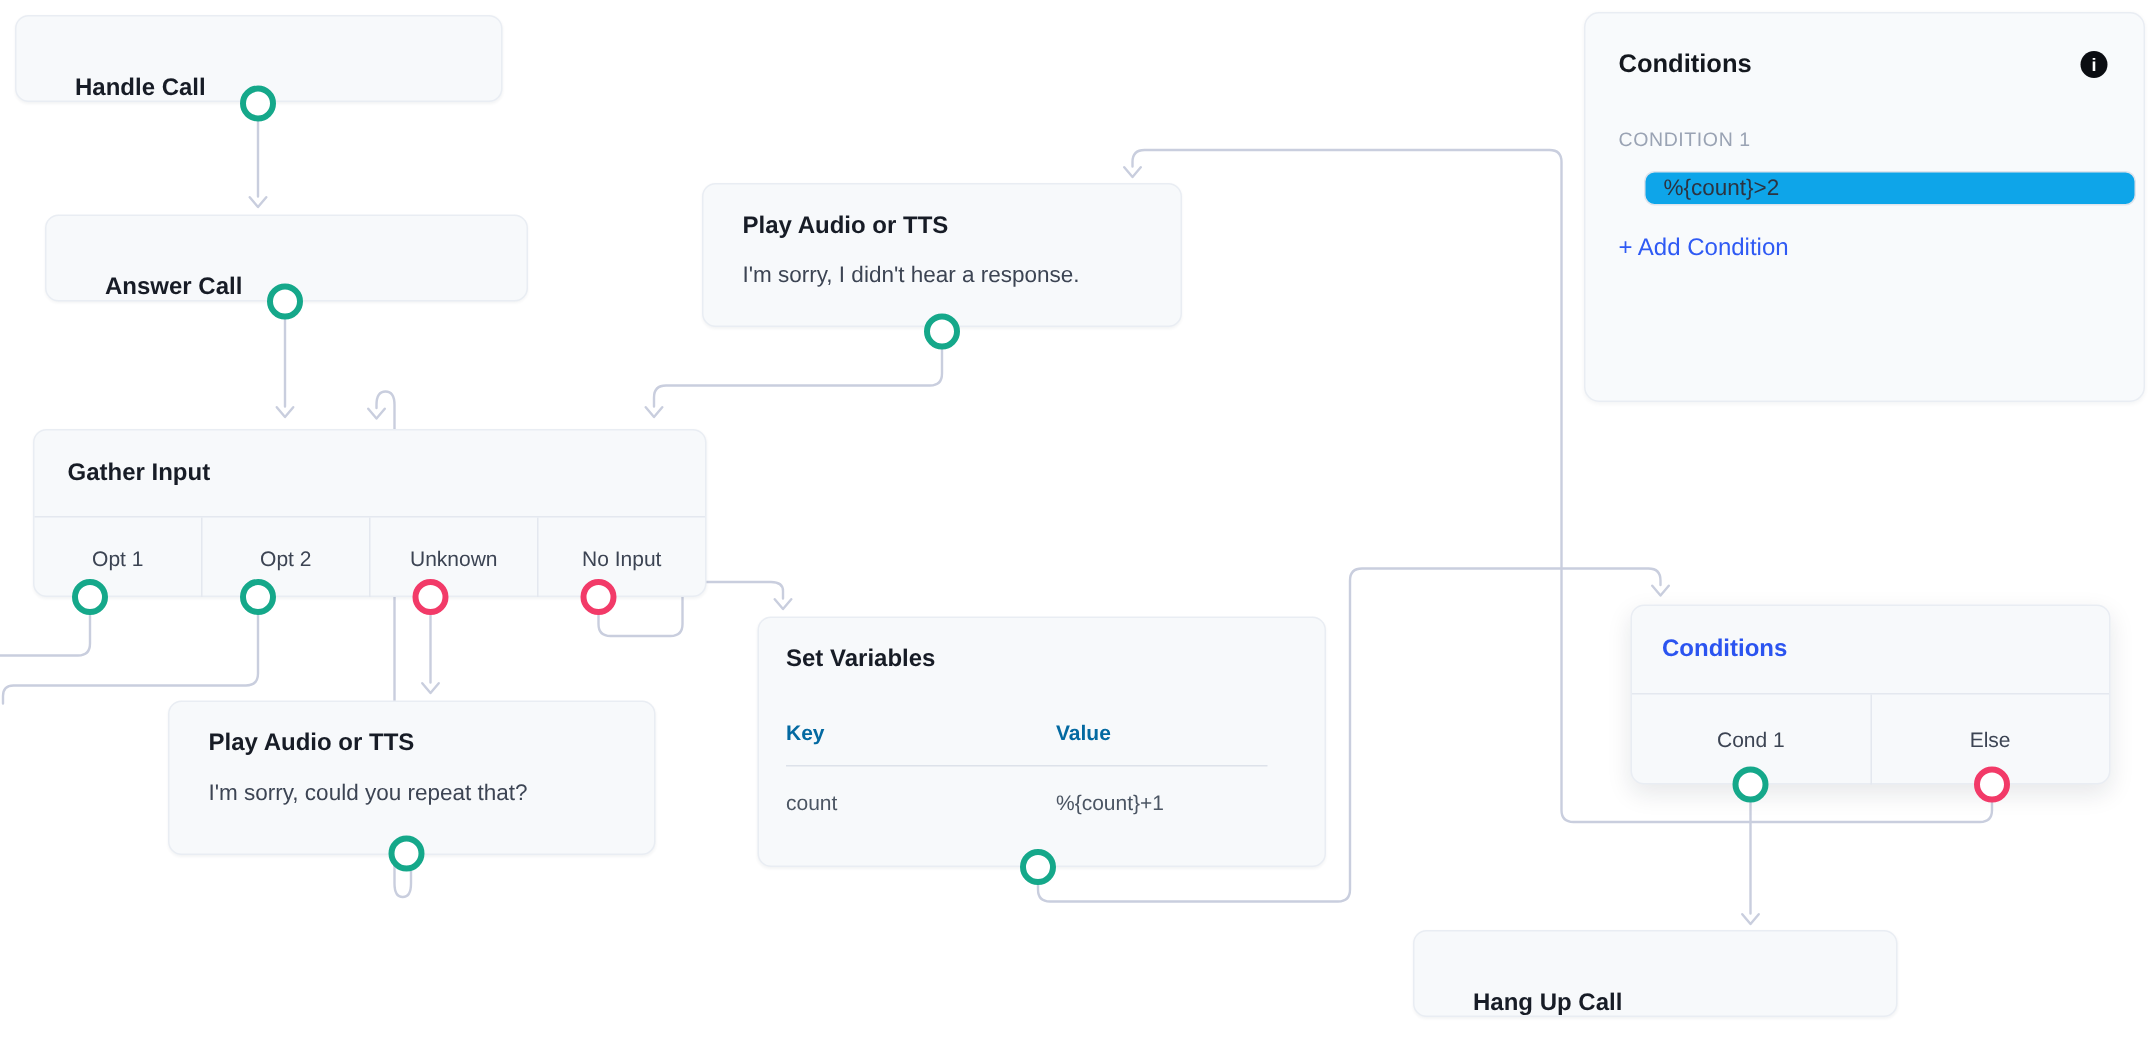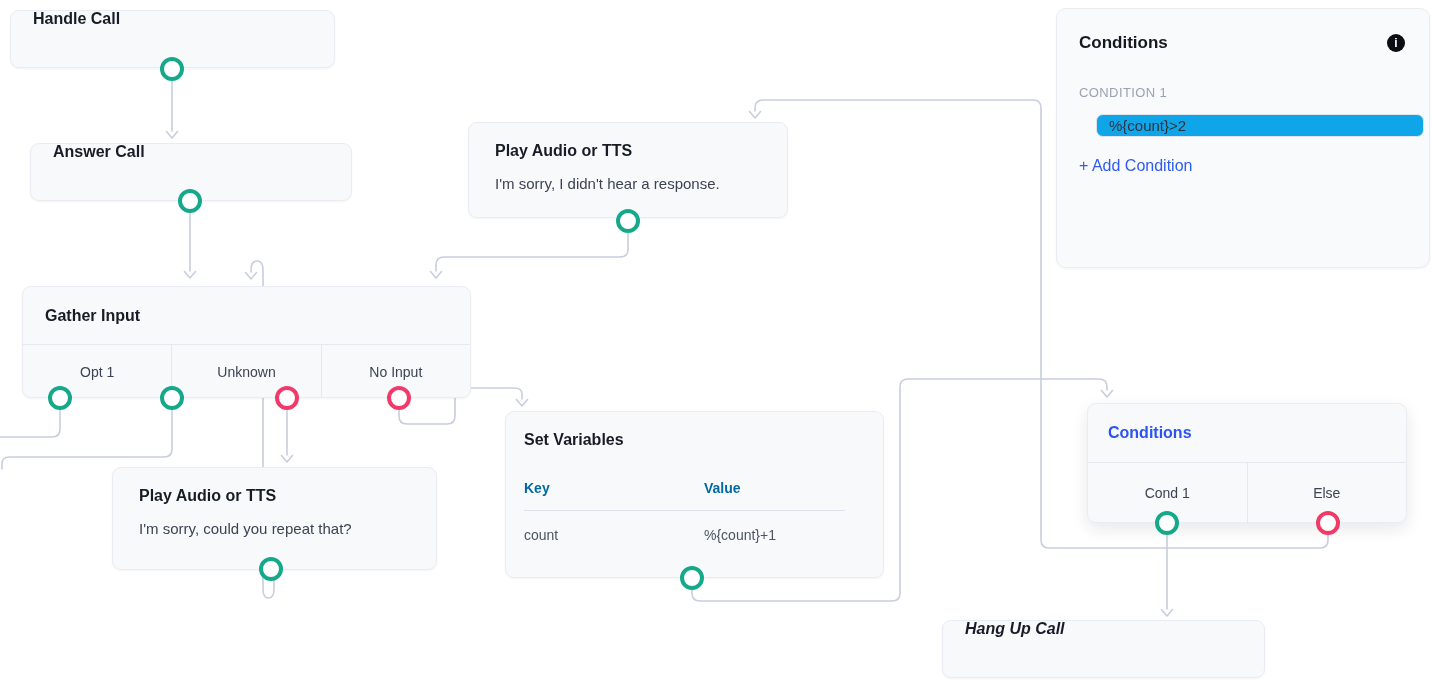--- a/index.html
+++ b/index.html
@@ -6,21 +6,21 @@
   #canvas{position:relative;width:1432px;height:691px;overflow:hidden;background:#ffffff;}
 
   
   #edges{position:absolute;left:0;top:0;z-index:0;}
   #edges path{fill:none;stroke:#c9cede;stroke-width:1.6;stroke-linecap:round;stroke-linejoin:round;}
 
   
   .node{position:absolute;z-index:1;background:#f7f9fb;border:1px solid #e9edf3;border-radius:9px;
         box-shadow:0 1px 2px rgba(20,30,50,.05);box-sizing:border-box;}
   .node-title{font-size:16px;font-weight:700;color:#171c26;line-height:1;}
-  .simple{display:flex;align-items:flex-start;padding-left:22px;}
+  .simple{display:flex;align-items:flex-end;padding-left:39px;}
   .tts .node-title{margin:20px 0 0 0;padding-left:26px;}
   .tts .node-body{font-size:15px;color:#3c4453;padding-left:26px;margin-top:16px;}
 
   .head-row{height:58px;display:flex;align-items:center;padding-left:22px;border-bottom:1px solid #e4e8ef;box-sizing:border-box;}
   .out-row{display:flex;}
   .out-cell{flex:1;display:flex;align-items:center;justify-content:center;
             font-size:14px;color:#3c4453;border-right:1px solid #e4e8ef;}
   .out-cell:last-child{border-right:none;}
 
   
@@ -82,20 +82,21 @@
     <div class="node-title">Play Audio or TTS</div>
     <div class="node-body">I'm sorry, I didn't hear a response.</div>
   </div>
 
   <div class="node" style="left:22px;top:286px;width:449px;height:112px;">
     <div class="head-row">
       <span class="node-title">Gather Input</span>
     </div>
     <div class="out-row" style="height:53px;">
       <div class="out-cell">Opt 1</div>
+      <div class="out-cell">Opt 2</div>
       <div class="out-cell">Unknown</div>
       <div class="out-cell">No Input</div>
     </div>
   </div>
 
   <div class="node tts" style="left:112px;top:467px;width:325px;height:103px;">
     <div class="node-title">Play Audio or TTS</div>
     <div class="node-body">I'm sorry, could you repeat that?</div>
   </div>
 
@@ -115,21 +116,21 @@
   <div class="node cond-node" style="left:1087px;top:403px;width:320px;height:120px;">
     <div class="head-row">
       <span class="node-title">Conditions</span>
     </div>
     <div class="out-row" style="height:60px;">
       <div class="out-cell">Cond 1</div>
       <div class="out-cell">Else</div>
     </div>
   </div>
 
-  <div class="node simple" style="left:942px;top:620px;width:323px;height:58px;font-style:italic;">
+  <div class="node simple" style="left:942px;top:620px;width:323px;height:58px;">
     <span class="node-title">Hang Up Call</span>
   </div>
 
   <div class="panel" style="left:1056px;top:8px;width:374px;height:260px;">
     <div class="panel-title-row">
       <span class="panel-title">Conditions</span>
       <span class="info-icon">i</span>
     </div>
     <div class="cond-label">CONDITION 1</div>
     <input class="cond-input" type="text" value="%{count}&gt;2" style="">

